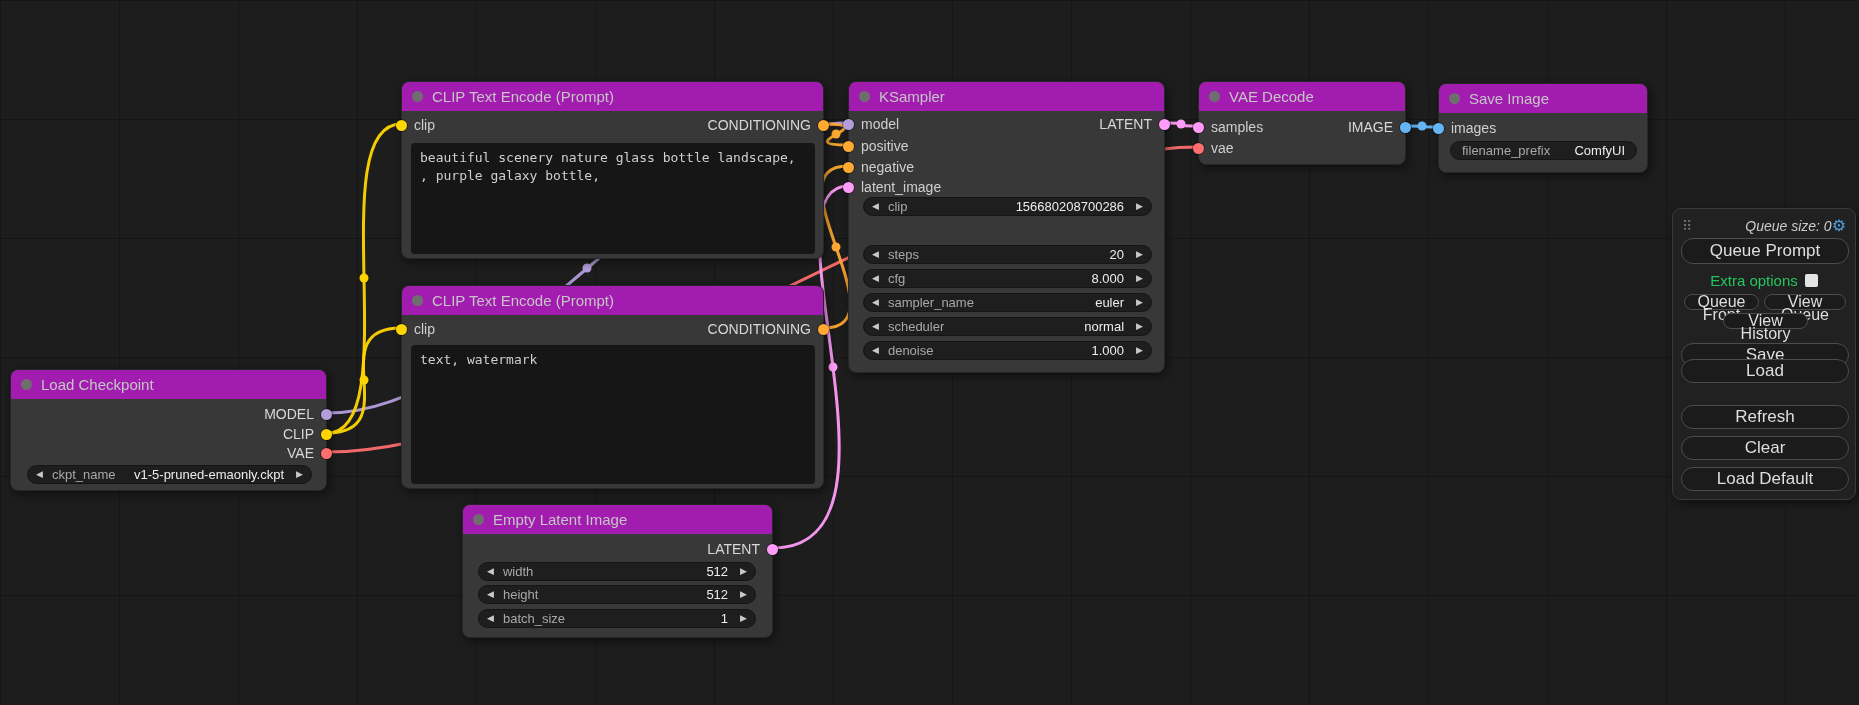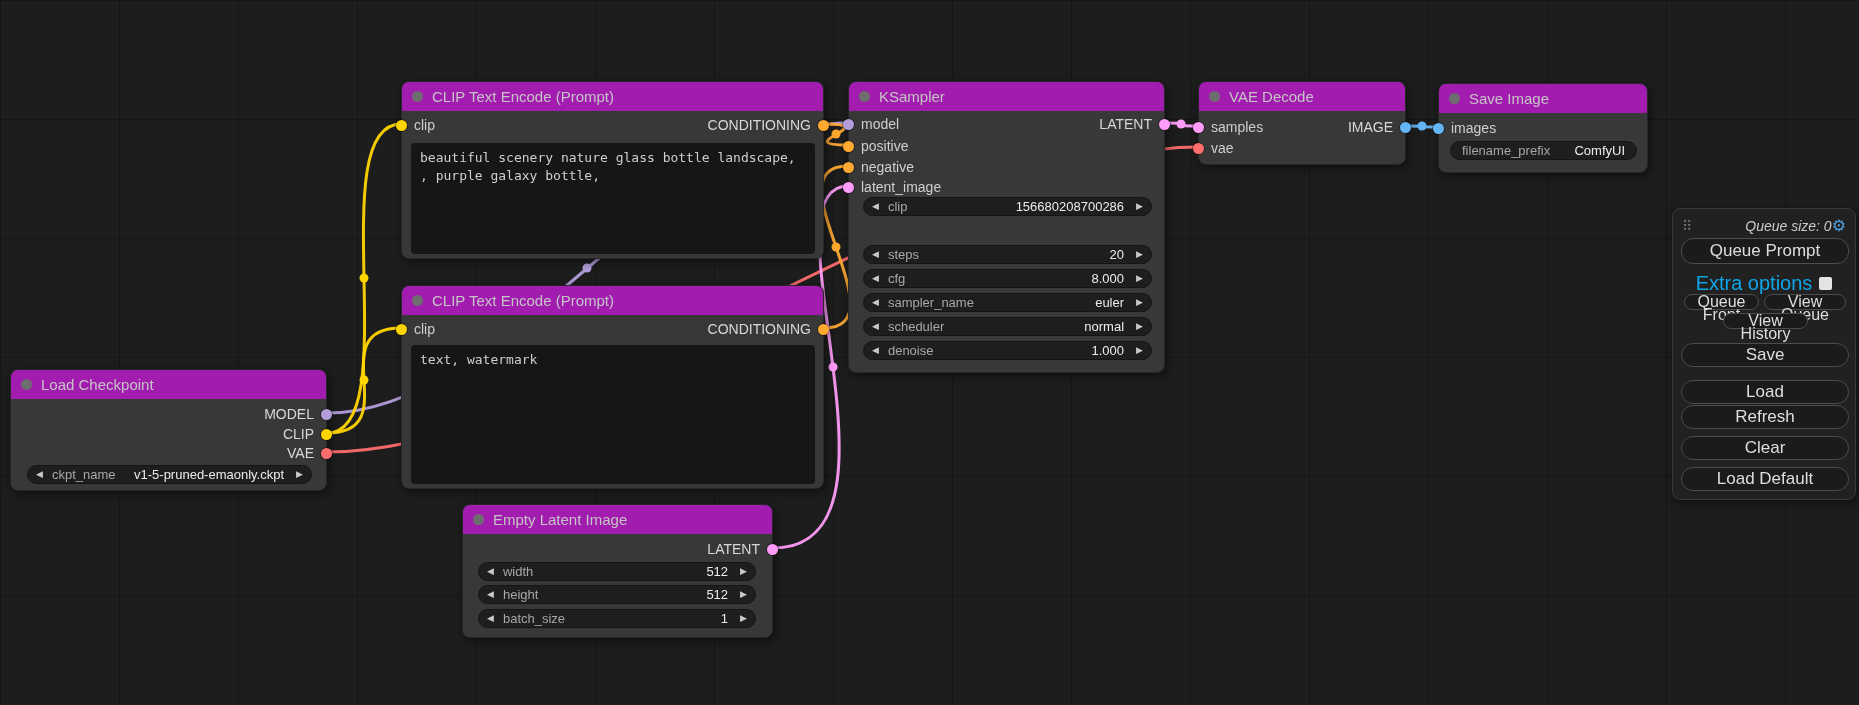--- a/index.html
+++ b/index.html
@@ -47,21 +47,21 @@
   .qheader { display:flex; align-items:center; padding:7px 9px 0 9px; color:#cbcbcb; font-size:14px; }
   .qdrag  { color:#6d6d6d; font-size:14px; margin-right:4px; }
   .qtitle { flex:1; text-align:right;font-style:italic; }
   .qgear  { color:#4f9fde; font-size:16px; }
   .qbtn { position:absolute; background:#1b1b1b; border:1px solid #4c4c4c; color:#dedede;
           border-radius:12px; text-align:center; cursor:pointer; }
   #btn-queue-prompt { left:8px; top:29px; width:168px; height:26px; font-size:17px; line-height:24px; }
   .qbig   { left:8px; width:168px; height:24px; font-size:17px; line-height:21px; }
   .qsmall { height:16px; font-size:16px; line-height:13px; border-radius:9px; }
   .extra  { position:absolute; top:63px; left:0; width:100%; display:flex; justify-content:center;
-            align-items:center; gap:7px; color:#0ea5e9; font-size:20px; }
+            align-items:center; gap:7px; color:#22c55e; font-size:15px; }
   .checkbox { width:13px; height:13px; background:#e4e4e4; border-radius:2px; }
 </style>
 </head>
 <body>
 
 <div id="canvas">
 
   <svg id="wires" width="1859" height="705">
     <path d="M327,413 C507,413 668,123 848,123" stroke="#B39DDB"></path>
     <path d="M327,433 C407,433 321,124 401,124" stroke="#FFD500"></path>
@@ -273,19 +273,19 @@
     </div>
     <div class="qbtn" id="btn-queue-prompt">Queue Prompt</div>
     <div class="extra">
       <span>Extra options</span>
       <span class="checkbox"></span>
     </div>
     <div class="qbtn qsmall" style="left:11px; top:85px; width:75px;">Queue Front</div>
     <div class="qbtn qsmall" style="left:91px; top:85px; width:82px;">View Queue</div>
     <div class="qbtn qsmall" style="left:50px; top:104px; width:85px;">View History</div>
     <div class="qbtn qbig" style="top:134px;">Save</div>
-    <div class="qbtn qbig" style="top:171px;">Load</div>
+    <div class="qbtn qbig" style="top:150px;">Load</div>
     <div class="qbtn qbig" style="top:196px;">Refresh</div>
     <div class="qbtn qbig" style="top:227px;">Clear</div>
     <div class="qbtn qbig" style="top:258px;">Load Default</div>
   </div>
 
 </div>
 
 </body></html>

